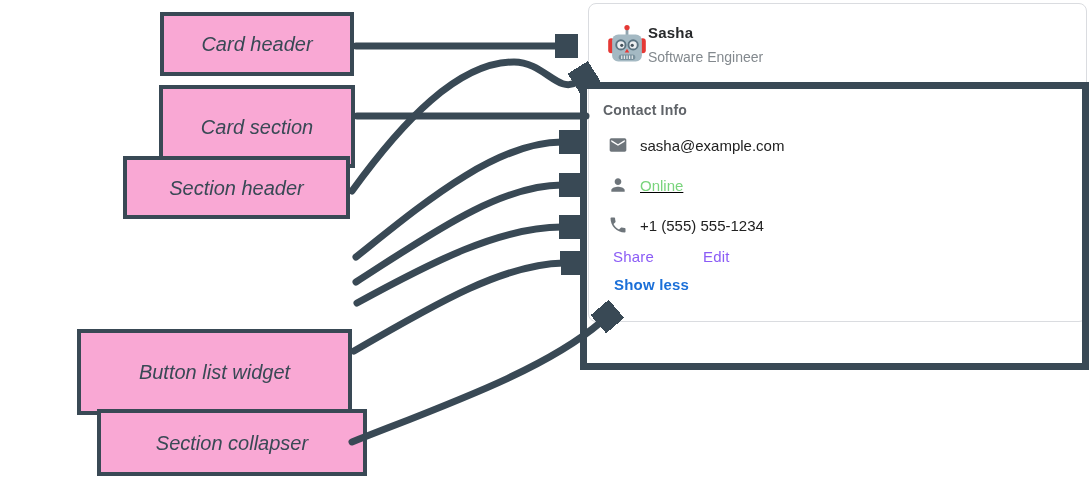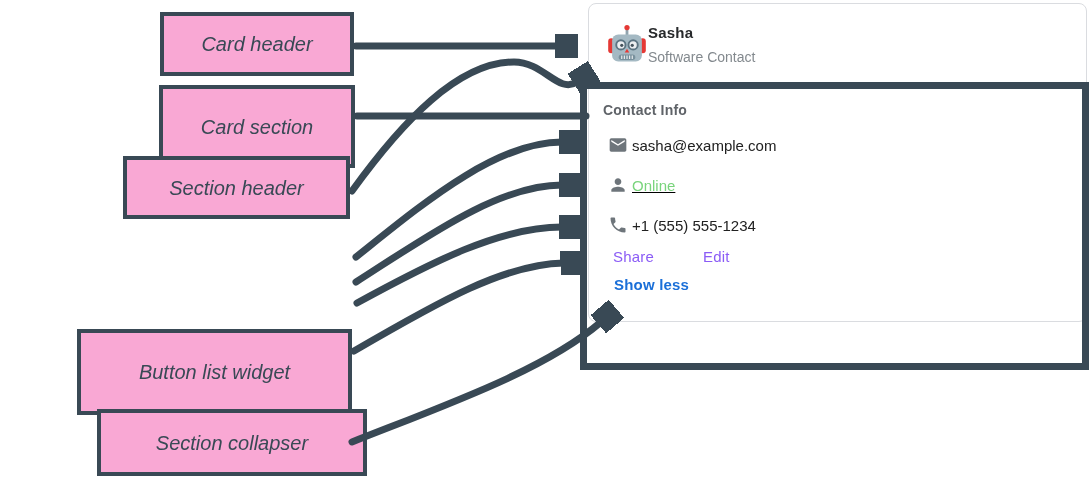--- a/index.html
+++ b/index.html
@@ -36,21 +36,21 @@
 
   
   .section {
     position:absolute; left:580px; top:82px; width:509px; height:288px;
     box-sizing:border-box; border:7px solid #394955; background:transparent;
   }
   .sec-header {
     position:absolute; left:16px; top:13px;
     font-size:14px; font-weight:bold; color:#5f6368; letter-spacing:.2px;
   }
-  .row { position:absolute; left:21px; height:24px; display:flex; align-items:center; gap:4px; }
+  .row { position:absolute; left:21px; height:24px; display:flex; align-items:center; gap:12px; }
   #row-email  { top:44px; }
   #row-status { top:84px;text-decoration:underline; }
   #row-phone  { top:124px; }
   .row .ric { width:20px; height:20px; color:#6e757b; flex:0 0 auto; }
   .row-text { font-size:15px; color:#212121; }
   #row-status .row-text { color:#79d47c; }
 
   .btn-row { position:absolute; left:22px; top:155px; display:flex; gap:41px; }
   .link-btn {
     border:none; background:none; padding:0; margin:4px; cursor:pointer;
@@ -98,21 +98,21 @@
             <line x1="18" y1="37.2" x2="18" y2="41"></line>
             <line x1="21" y1="37.2" x2="21" y2="41"></line>
             <line x1="24" y1="37.2" x2="24" y2="41"></line>
             <line x1="27" y1="37.2" x2="27" y2="41"></line>
             <line x1="30" y1="37.2" x2="30" y2="41"></line>
           </g>
         </svg>
       </span>
       <div class="hdr-text">
         <span class="hdr-title">Sasha</span>
-        <span class="hdr-sub">Software Contact</span>
+        <span class="hdr-sub">Software Engineer</span>
       </div>
     </div>
   </div>
 
   <div class="section">
     <div class="sec-header">Contact Info</div>
 
     <div class="row" id="row-email">
       <span class="ric">
         <svg viewBox="0 0 24 24" width="20" height="20" fill="currentColor" aria-hidden="true">

